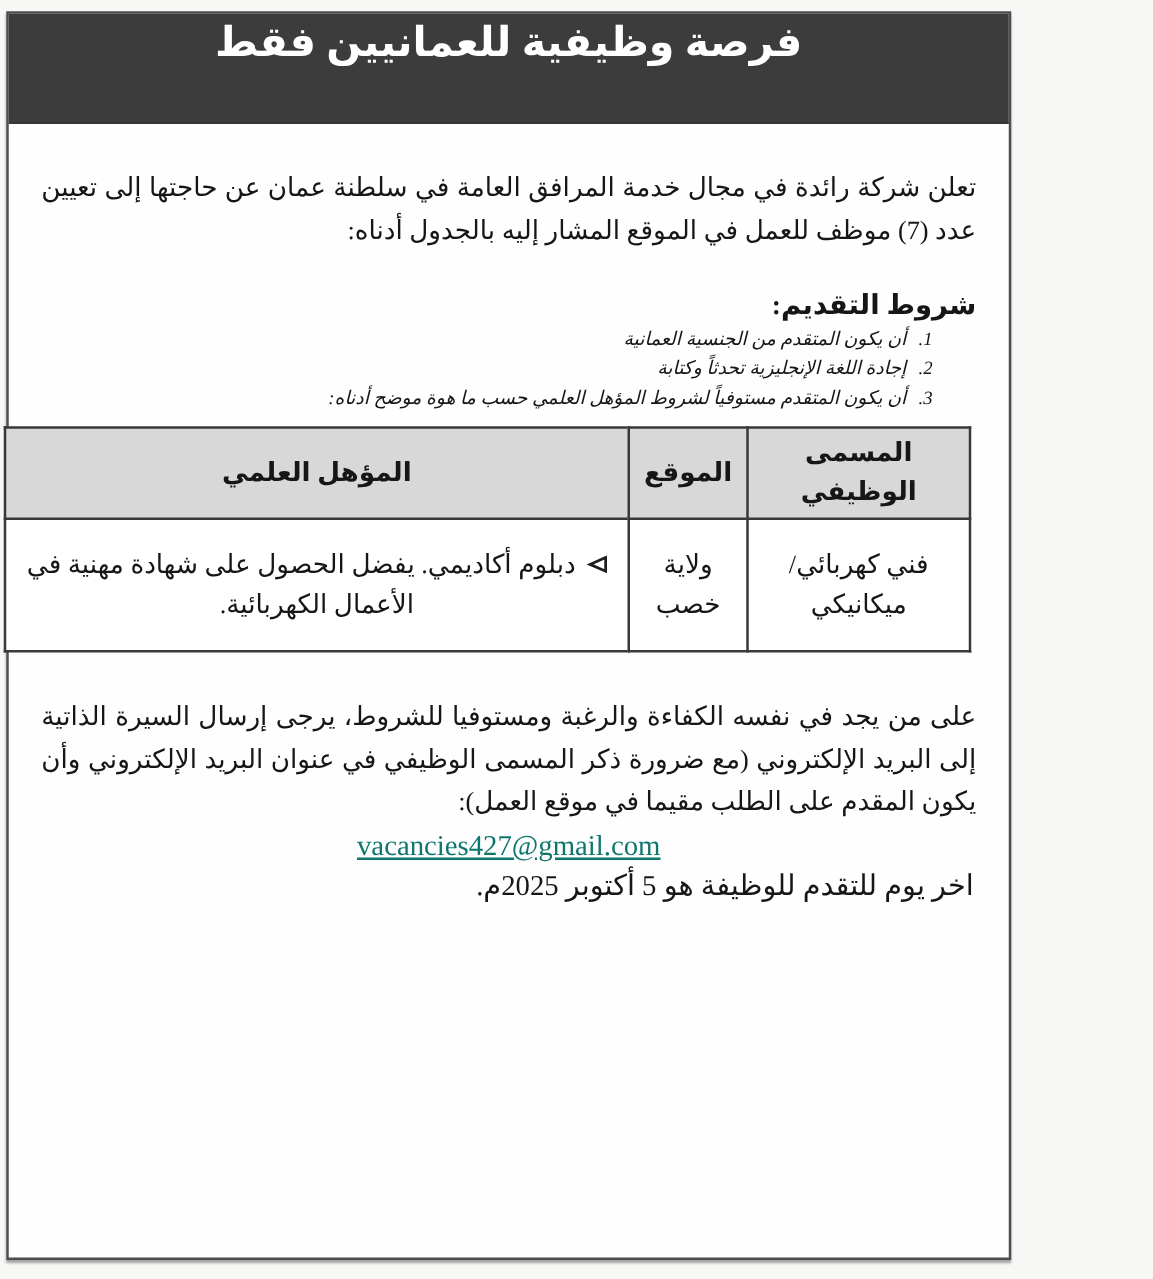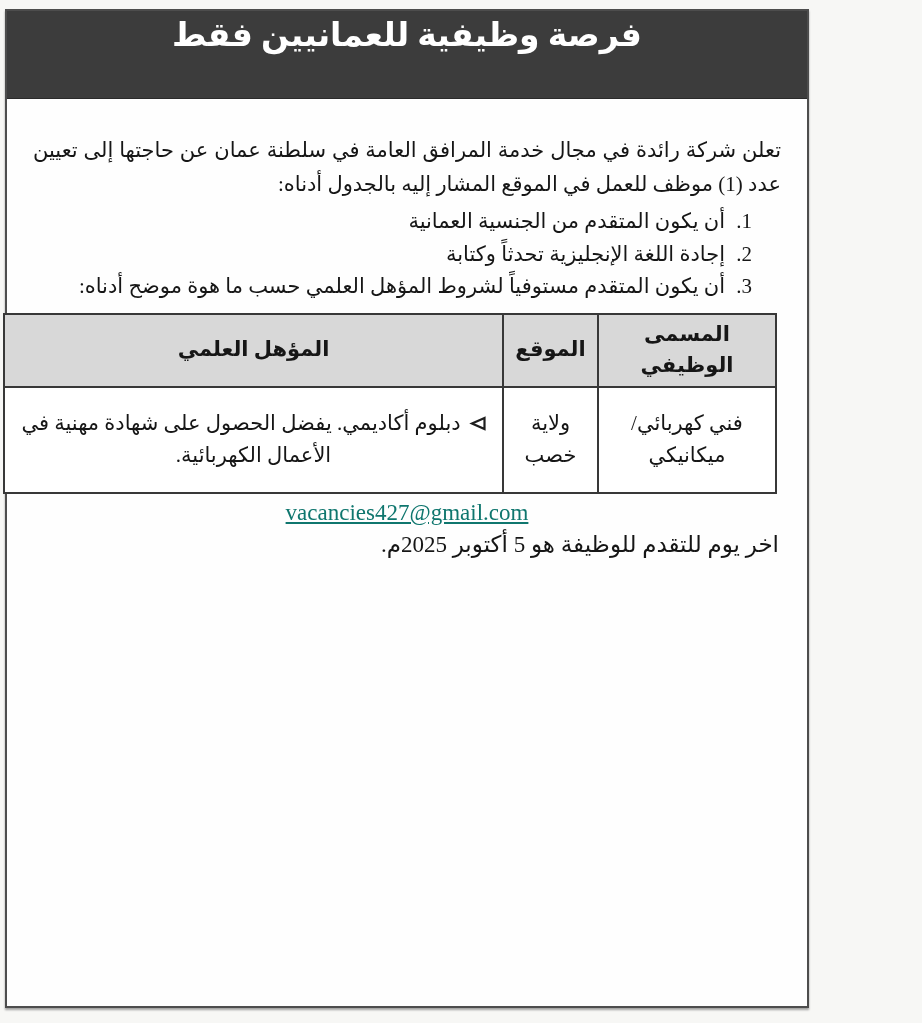--- a/index.html
+++ b/index.html
@@ -32,22 +32,23 @@
     margin:34px 2px 0 2px;
     font-size:21px;line-height:1.62;
     text-align:justify;text-align-last:right;
   }
   .cond-head{
     margin:30px 2px 0 2px;
     font-size:22px;font-weight:bold;
   }
   ol.cond-list{
     margin:4px 0 0 0;padding:0 52px 0 0;
-    font-size:21px;line-height:1.55;
+    font-size:15px;line-height:1.55;
     list-style-type:decimal;
+    font-style:italic;
   }
   ol.cond-list li{padding-right:6px;}
   table.req{
     border-collapse:collapse;
     margin:10px 6px 0 0;
     width:772px;
     table-layout:fixed;
     direction:rtl;
   }
   table.req th, table.req td{
@@ -93,22 +94,23 @@
 <body>
 
 <div class="page">
 
   <div class="banner">
     <h1>فرصة وظيفية للعمانيين فقط</h1>
   </div>
 
   <div class="content">
 
-    <p class="intro">تعلن شركة رائدة في مجال خدمة المرافق العامة في سلطنة عمان عن حاجتها إلى تعيين عدد (1) موظف للعمل في الموقع المشار إليه بالجدول أدناه:</p>
+    <p class="intro">تعلن شركة رائدة في مجال خدمة المرافق العامة في سلطنة عمان عن حاجتها إلى تعيين عدد (7) موظف للعمل في الموقع المشار إليه بالجدول أدناه:</p>
 
+    <p class="cond-head">شروط التقديم:</p>
 
     <ol class="cond-list">
       <li>أن يكون المتقدم من الجنسية العمانية</li>
       <li>إجادة اللغة الإنجليزية تحدثاً وكتابة</li>
       <li>أن يكون المتقدم مستوفياً لشروط المؤهل العلمي حسب ما هوة موضح أدناه:</li>
     </ol>
 
     <table class="req">
       <colgroup>
           <col class="c-job">
@@ -128,20 +130,21 @@
           <td>ولاية خصب</td>
           <td>
             <span class="arrow-bullet"><svg width="17" height="15" viewBox="0 0 17 15">
                   <path d="M15.5 2 L3 7.5 L15.5 13 Z" fill="none" stroke="#1e1e1e" stroke-width="2.2" stroke-linejoin="miter"></path>
                 </svg></span><span>دبلوم أكاديمي. يفضل الحصول على شهادة مهنية في الأعمال الكهربائية.</span>
           </td>
         </tr>
       </tbody>
     </table>
 
+    <p class="apply">على من يجد في نفسه الكفاءة والرغبة ومستوفيا للشروط، يرجى إرسال السيرة الذاتية إلى البريد الإلكتروني (مع ضرورة ذكر المسمى الوظيفي في عنوان البريد الإلكتروني وأن يكون المقدم على الطلب مقيما في موقع العمل):</p>
 
     <div class="email-line">
       <a href="#">vacancies427@gmail.com</a>
     </div>
 
 
     <p class="deadline">اخر يوم للتقدم للوظيفة هو 5 أكتوبر 2025م.</p>
 
   </div>
 </div>

